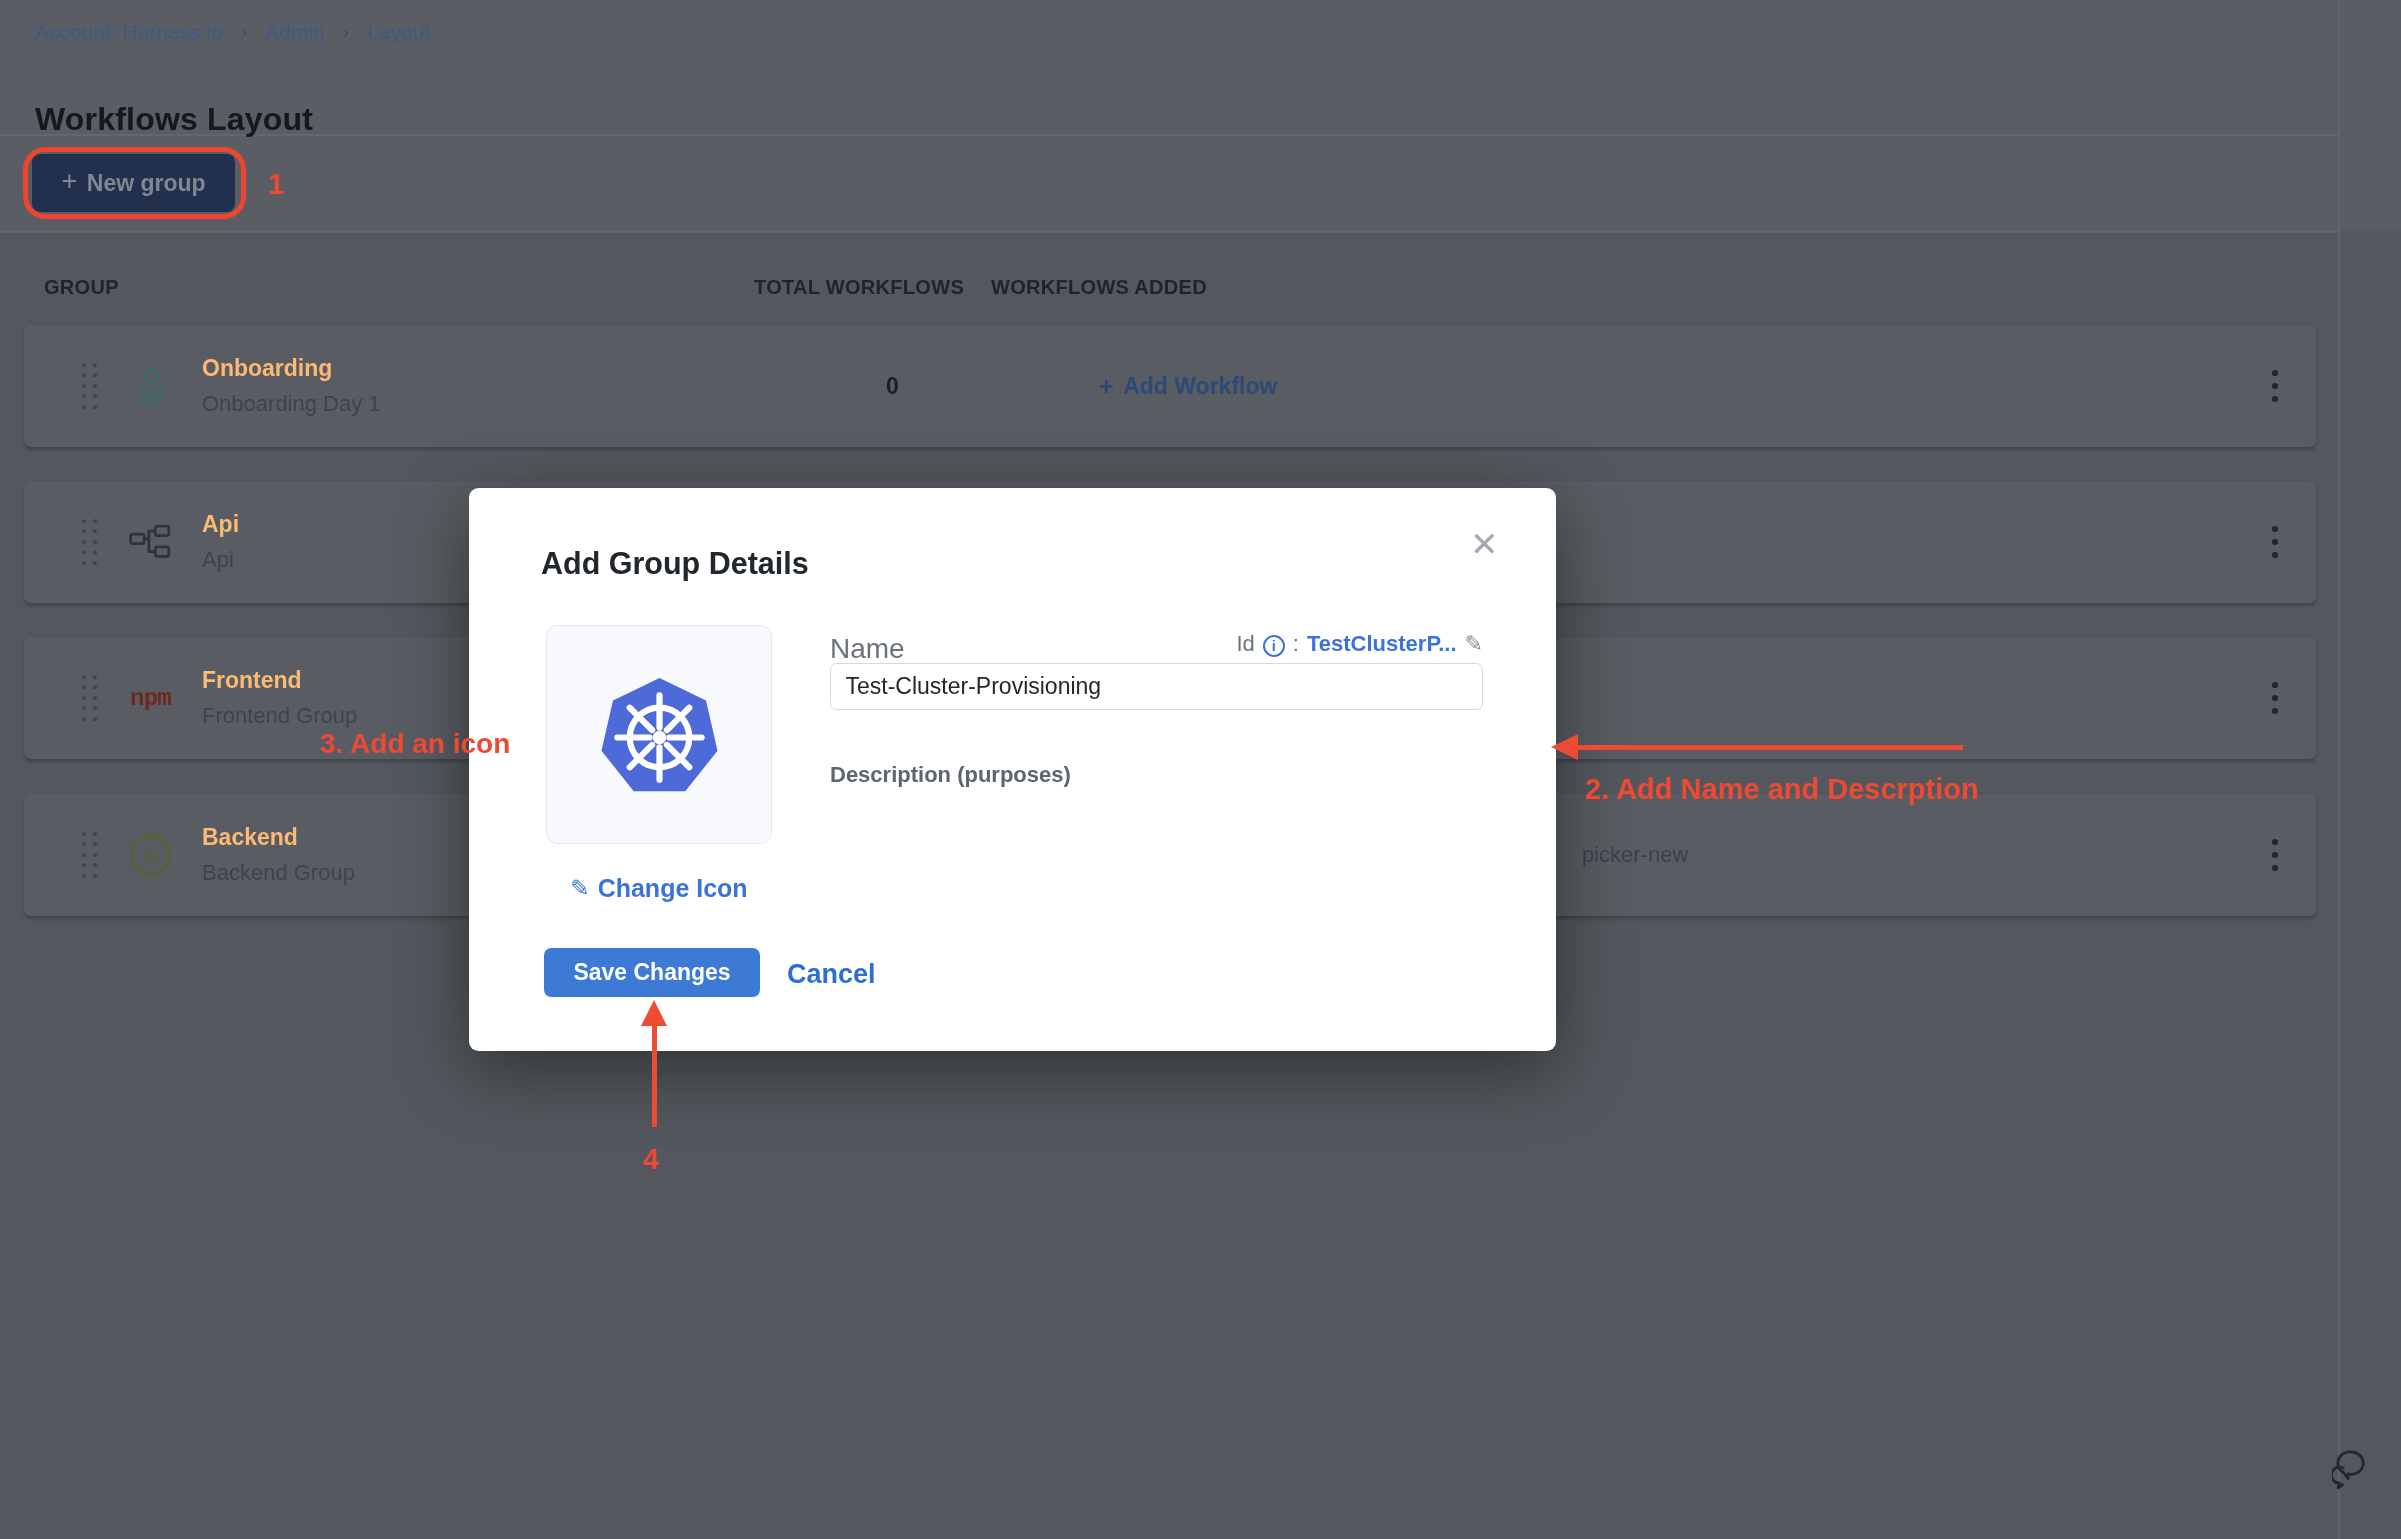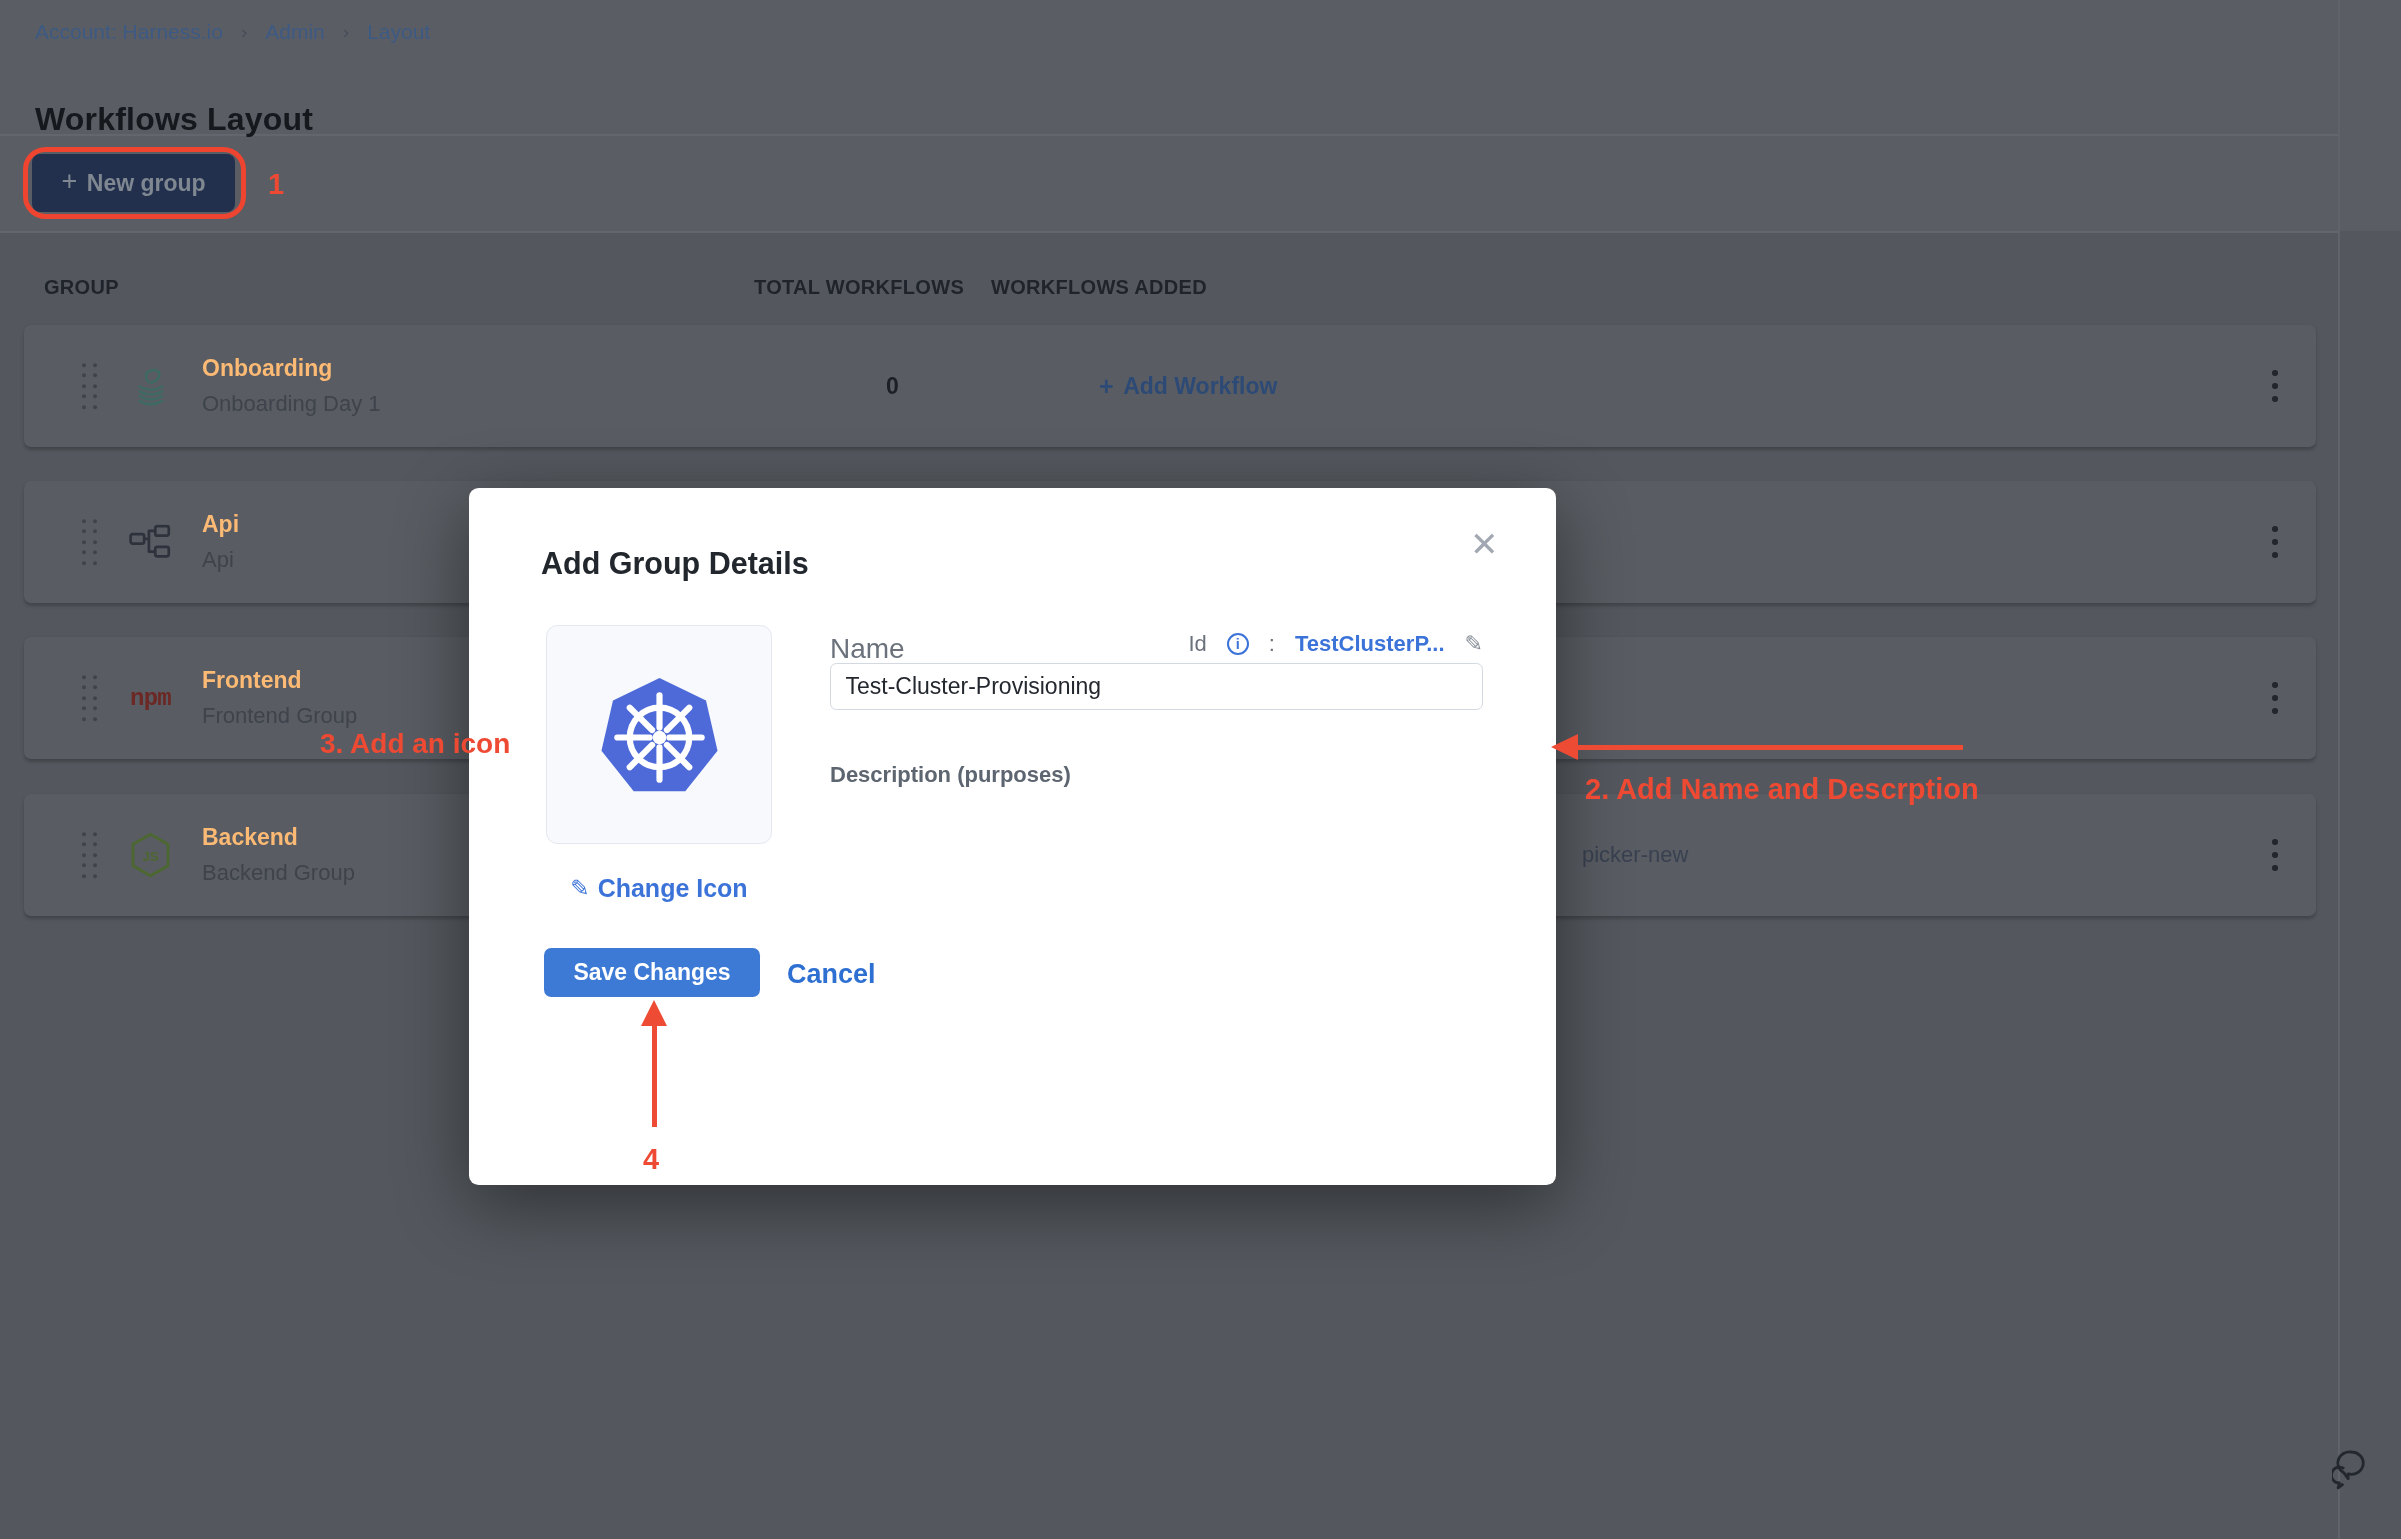--- a/index.html
+++ b/index.html
@@ -56,35 +56,35 @@
   .kebab { left:2242px; top:50%; transform:translateY(-50%); display:flex; flex-direction:column; gap:7.2px; padding:6.4px; cursor:pointer; }
   .kebab i { width:5.6px; height:5.6px; border-radius:50%; background:#23262c; }
   #picker-new { left:1558px; top:50%; transform:translateY(-50%); font-size:22px; color:#394050; }
   .npm-text { font-family:"Liberation Mono", monospace; font-weight:700; font-size:24px; letter-spacing:-0.8px; color:#6b2824; }
 
   
   #chat-icon { left:2332px; top:1448px; }
 
   
   #modal {
-    left:469px; top:488px; width:1087px; height:697px;
+    left:469px; top:488px; width:1087px; height:563px;
     background:#ffffff; border-radius:9.6px;
     box-shadow:0 19px 72px rgba(0,0,0,.45);
   }
   #modal-title { left:72px; top:58px; font-size:30.5px; font-weight:700; color:#22272d; }
   #modal-close { left:1001px; top:39px; font-size:34px; font-weight:300; color:#a2a8b2; cursor:pointer; line-height:1; }
   #icon-box { left:77px; top:137px; width:226px; height:219px;
     background:#f7f9fc; border:1.6px solid #e3e8f0; border-radius:11.3px;
     display:flex; align-items:center; justify-content:center; cursor:pointer; }
   #change-icon { left:77px; top:386px; width:226px; display:flex; align-items:center; justify-content:center; gap:8px;
     color:#3b73d8; font-size:25px; font-weight:700; cursor:pointer; }
   #change-icon .pencil { font-size:23px; font-weight:400; }
 
   #name-label { left:361px; top:145px; font-size:28px; color:#6b727c; }
-  #id-row { top:143px; left:361px; width:653px; display:flex; justify-content:flex-end; align-items:center; gap:20px; font-size:22px; }
+  #id-row { top:143px; left:361px; width:653px; display:flex; justify-content:flex-end; align-items:flex-end; gap:8px; font-size:22px; }
   #id-row .id-lab { color:#6b727c; }
   .info-i { width:22px; height:22px; border:2px solid #3b73d8; border-radius:50%;
     color:#3b73d8; font-size:14.5px; font-weight:700; display:inline-flex; align-items:center; justify-content:center; font-style:normal; }
   #id-row .id-colon { color:#6b727c; }
   #id-row .id-val { color:#3b73d8; font-weight:600; cursor:pointer; }
   #id-row .pencil { color:#868d97; font-size:22px; cursor:pointer; }
 
   #name-input { left:361px; top:175px; width:653px; height:47px;
     border:1.6px solid #d3d9e1; border-radius:6.4px; background:#fff;
     font-family:"Liberation Sans", sans-serif; font-size:23px; color:#23272e; padding:0 14.5px; outline:none; }

